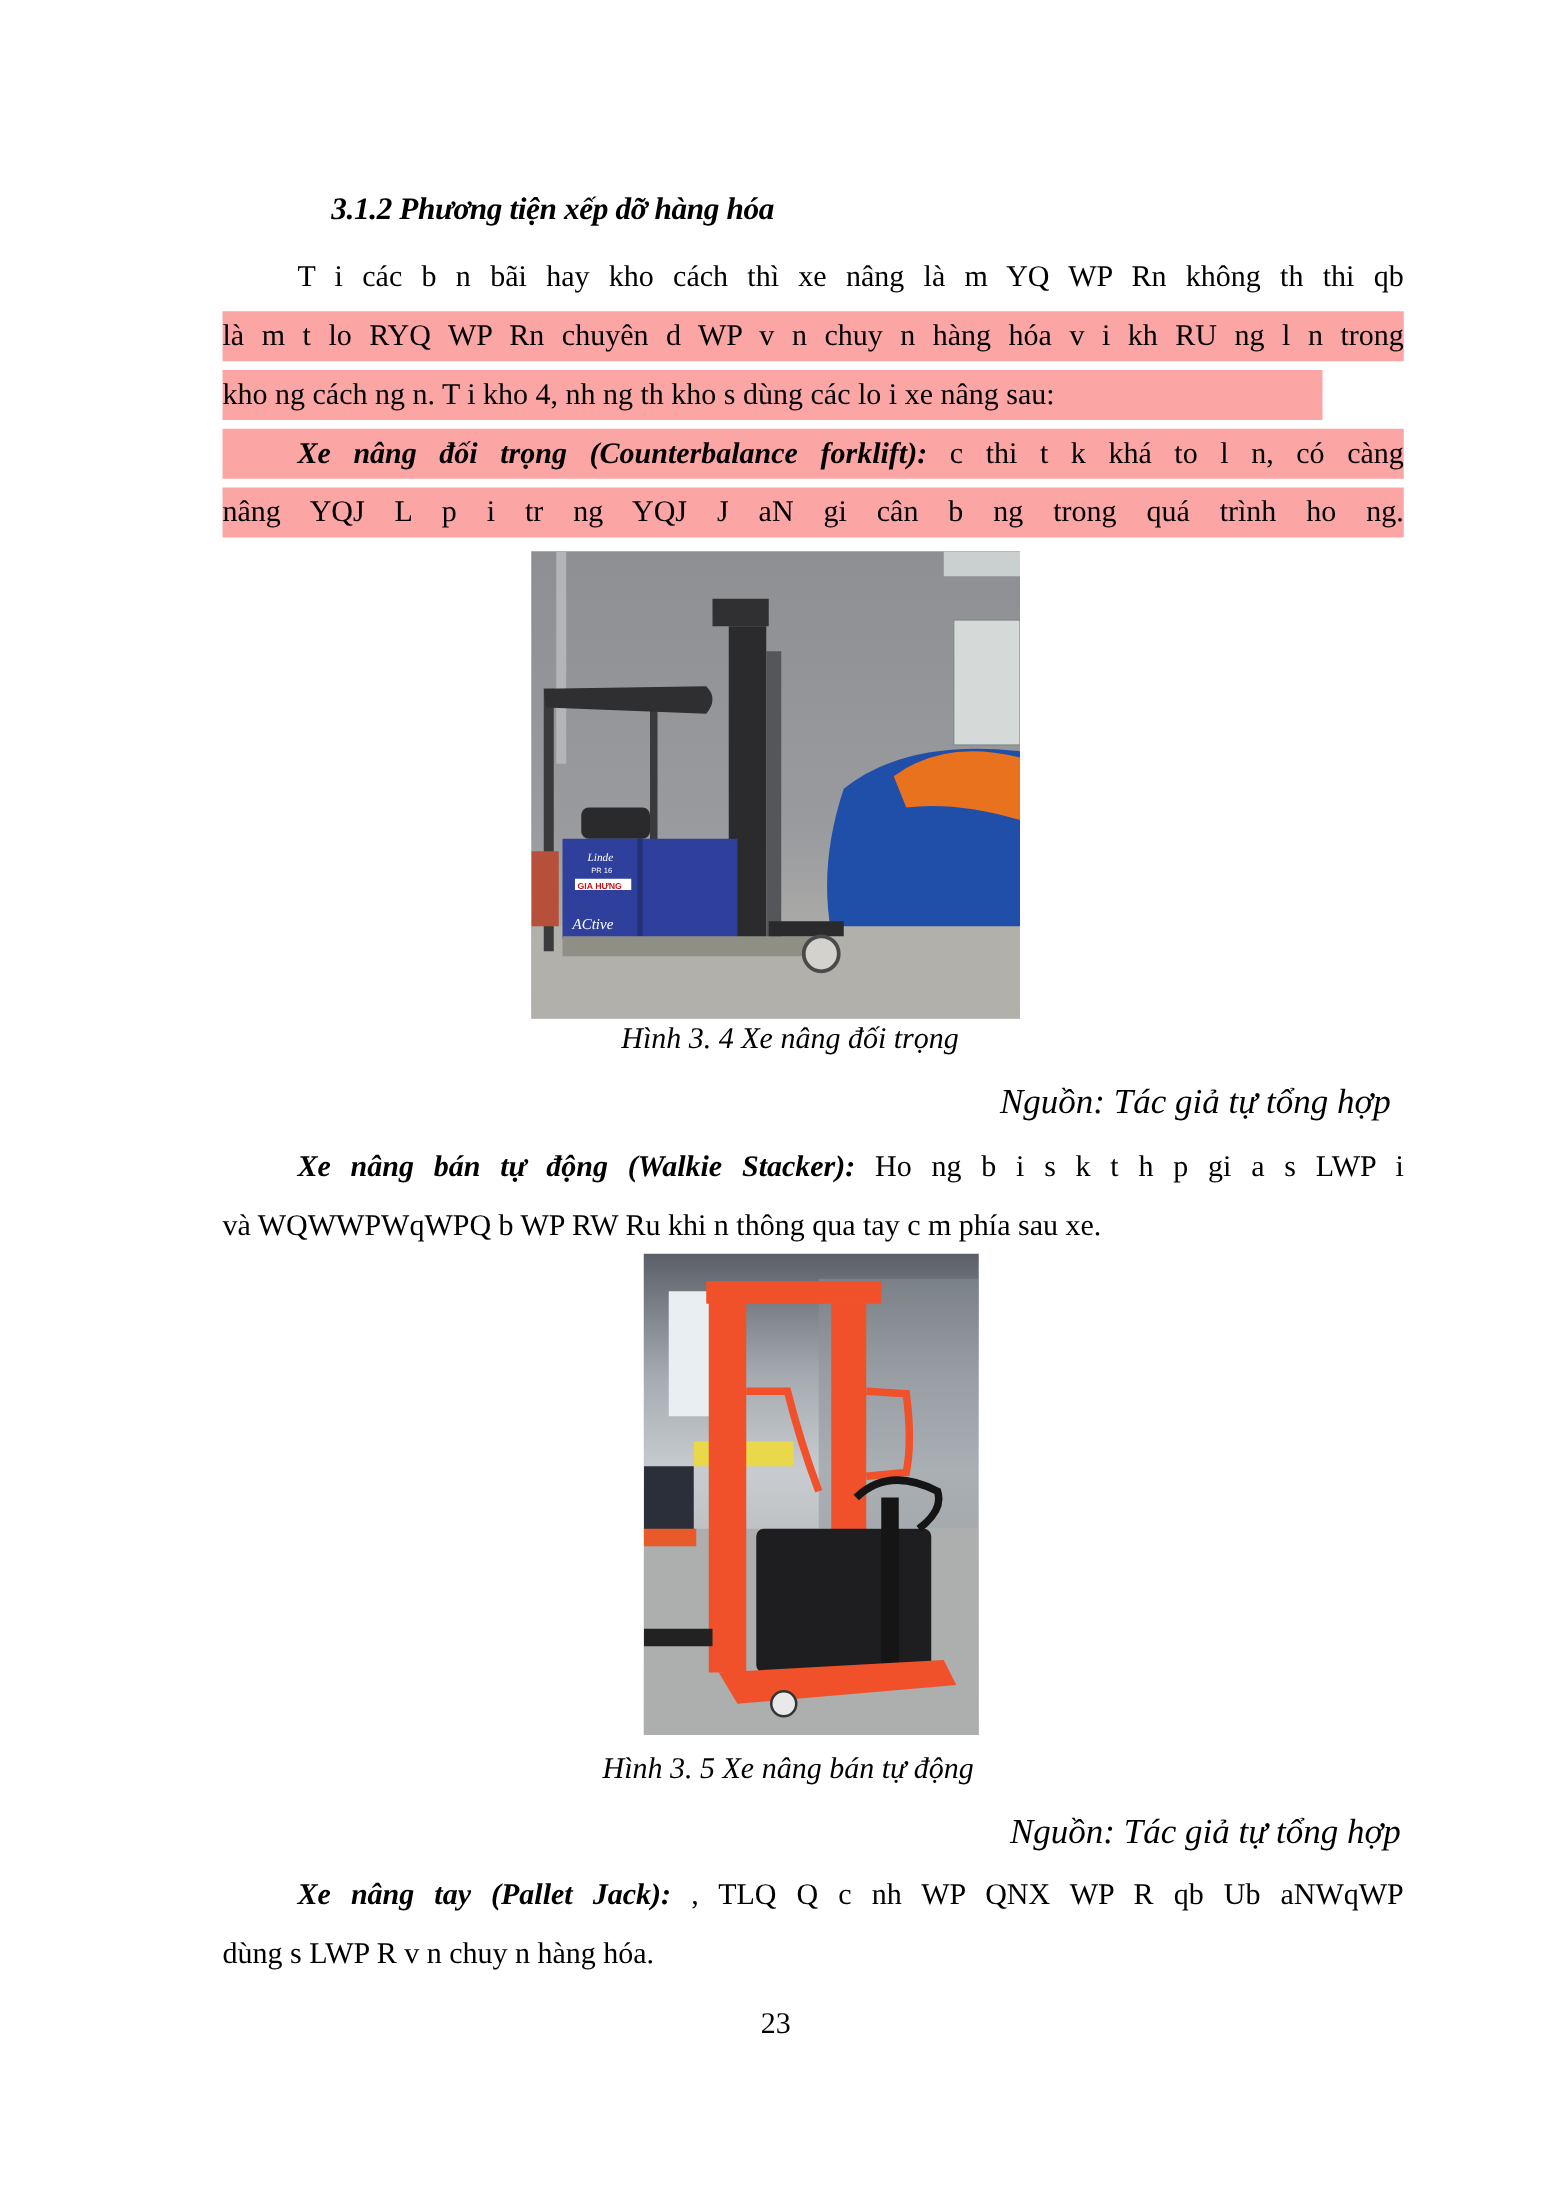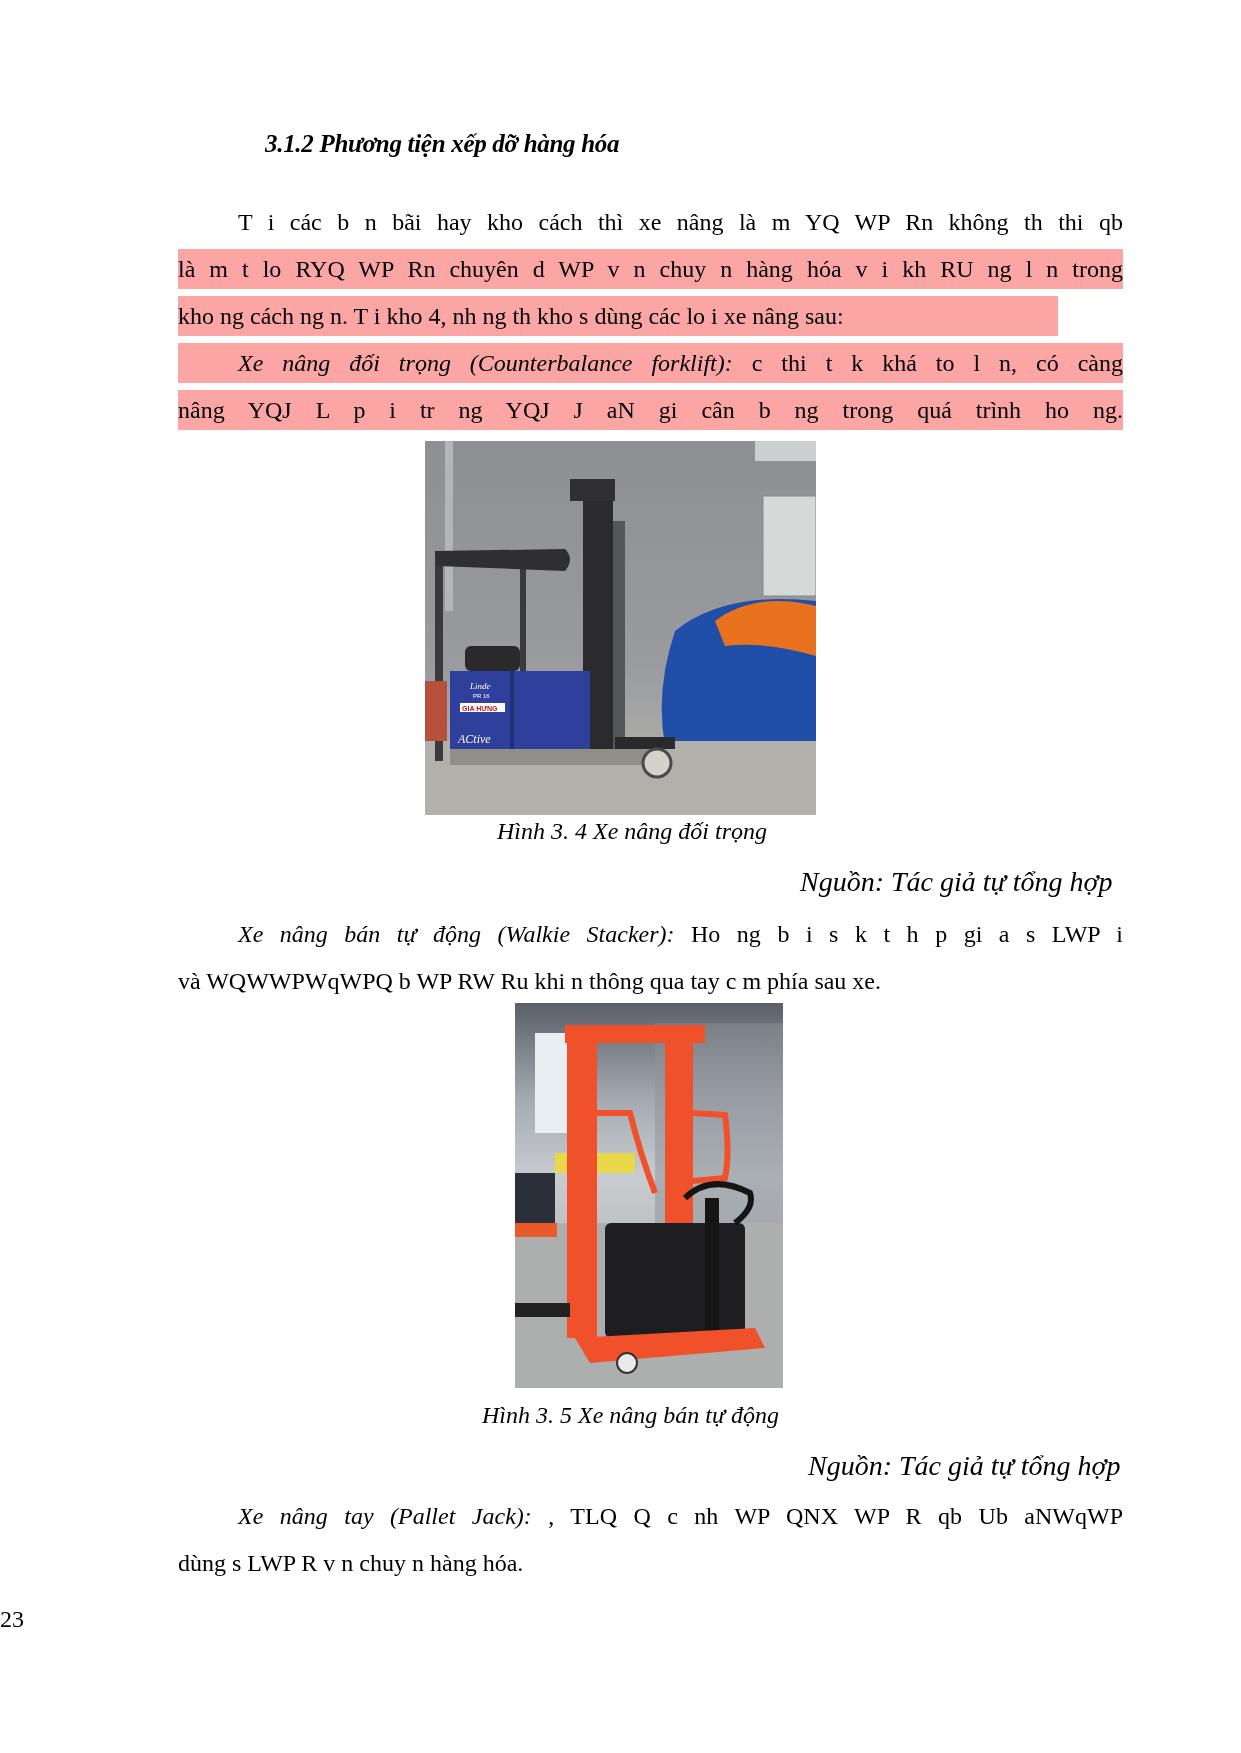--- a/index.html
+++ b/index.html
@@ -1,33 +1,33 @@
 <!DOCTYPE html>
 <html><head>
 <meta charset="utf-8">
 <style>
   html, body { margin: 0; padding: 0; background: #ffffff; }
   body { width: 1241px; height: 1753px; position: relative; overflow: hidden;
          font-family: "Liberation Serif", "DejaVu Serif", serif; color: #000; }
   .page { position: absolute; left: 0; top: 0; width: 1241px; height: 1753px; }
 
-  .heading { position: absolute; left: 265px; top: 130px; font-size: 25px;
+  .heading { position: absolute; left: 265px; top: 154px; font-size: 25px;
              font-weight: bold; font-style: italic; letter-spacing: -0.3px; white-space: nowrap; }
 
   .line { position: absolute; left: 178px; width: 945px; height: 40px; font-size: 24px;
           line-height: 40px; white-space: nowrap; text-align: justify; text-align-last: justify; }
   .line.indent { padding-left: 60px; width: 885px; }
   .line.last { text-align-last: left; }
   .hl { background: #fca5a5; }
-  .it { font-style: italic; }
+  .it { font-style: italic; font-weight: bold; }
 
   .figure { position: absolute; overflow: hidden; }
   .caption { position: absolute; font-size: 24px; font-style: italic; white-space: nowrap; }
   .source { position: absolute; font-size: 28px; font-style: italic; white-space: nowrap; }
-  .pageno { position: absolute; left: 0; width: 1241px; top: 1606px; text-align: left; font-size: 24px; }
+  .pageno { position: absolute; left: 0; width: 1241px; top: 1606px; text-align: center; font-size: 24px; }
 
   
   #fig1 { left: 425px; top: 441px; width: 391px; height: 374px;
           background: linear-gradient(#8e8f93 0%, #9a9b9f 60%, #a8a8a6 78%, #b4b3ae 100%); }
   
   #fig2 { left: 515px; top: 1003px; width: 268px; height: 385px;
           background: linear-gradient(#5b6068 0%, #a4aab0 25%, #c8ccd0 45%, #b9bcbe 65%, #a9aaa9 100%); }
 </style>
 </head>
 <body>

